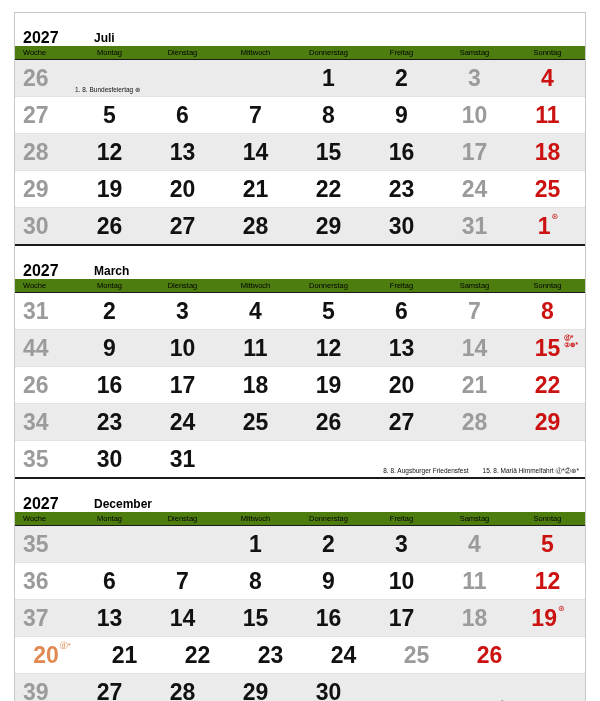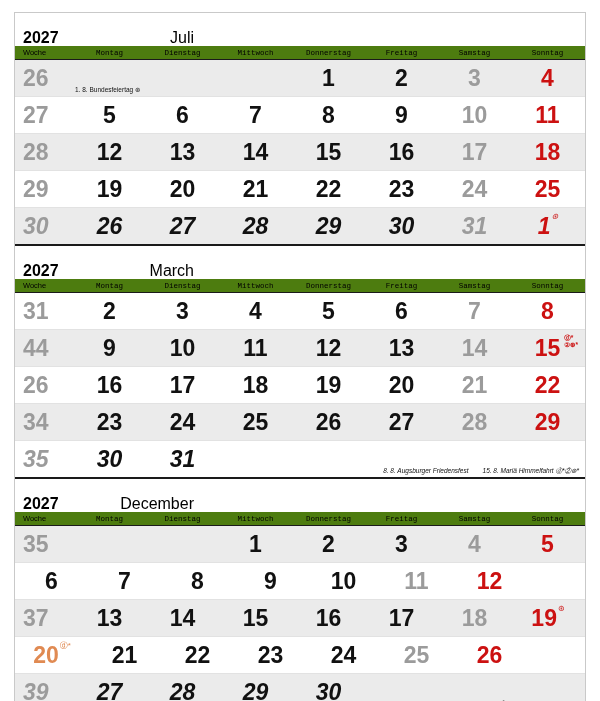--- a/index.html
+++ b/index.html
@@ -47,24 +47,24 @@
     text-align: left;
     padding-left: 8px;
     font-size: 16px;
     font-weight: bold;
     line-height: 16px;
     box-sizing: border-box;
   }
   .mh-name {
     flex: 0 0 auto;
     width: 100px;
-    font-size: 16px;
-    font-weight: normal;
+    font-size: 12px;
+    font-weight: bold;
     line-height: 16px;
-    text-align: right;
+    text-align: left;
   }
   .mh-spacer { flex: 1 1 auto; }
 
   .dow-row {
     display: flex;
     height: 13px;
     align-items: center;
     font-size: 7.5px;
     background: #4d7c0f;
     border-bottom: 1px solid #1a1a1a;
@@ -75,34 +75,33 @@
     padding-left: 8px;
     font-size: 7.5px;
     text-align: left;
     color: #000;
   }
   .dow-cell {
     width: 73px;
     text-align: center;
     font-size: 7.5px;
     color: #000;
-    font-family: Liberation Mono, monospace;
   }
 
   
   .wk-row {
     display: flex;
     height: 36px;
     align-items: stretch;
     border-bottom: 1px solid #e2e2e2;
     position: relative;
   }
   .wk-row.shade { background: #ebebeb; }
   .wk-row.plain { background: #ffffff; }
-  .wk-row:last-child { border-bottom: none; font-style: italic; }
+  .wk-row:last-child { border-bottom: none; }
 
   .wk-num {
     width: 58px;
     box-sizing: border-box;
     display: flex;
     align-items: center;
     justify-content: flex-start;
     padding-left: 8px;
     font-size: 23px;
     font-weight: bold;
@@ -481,20 +480,21 @@
             <span>3</span>
           </div>
           <div class="day sat">
             <span>4</span>
           </div>
           <div class="day sun">
             <span>5</span>
           </div>
         </div>
         <div class="wk-row plain">
+          <div class="wk-num">36</div>
           <div class="day">
             <span>6</span>
           </div>
           <div class="day">
             <span>7</span>
           </div>
           <div class="day">
             <span>8</span>
           </div>
           <div class="day">

